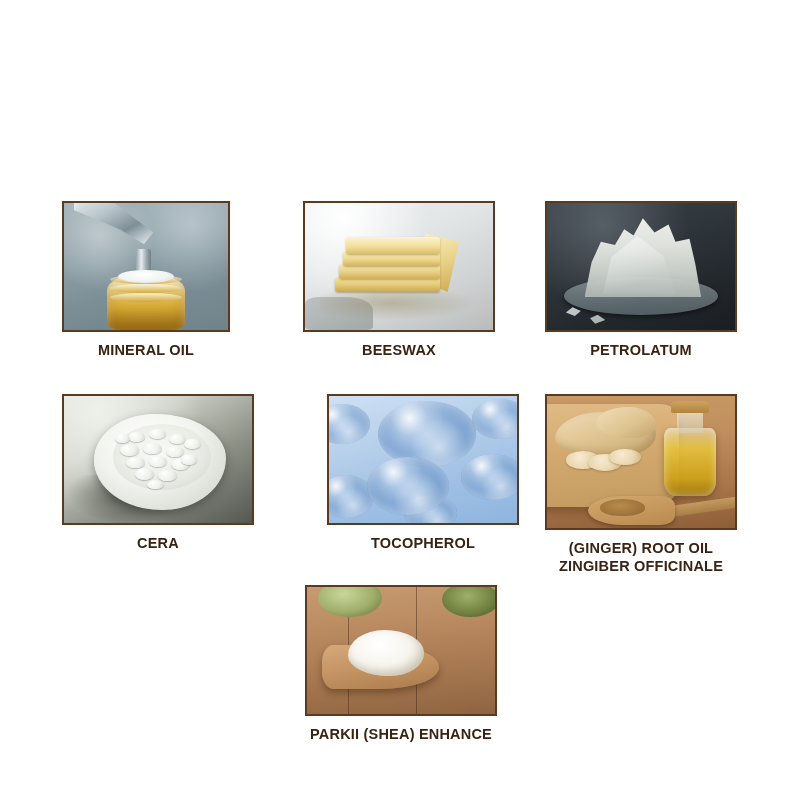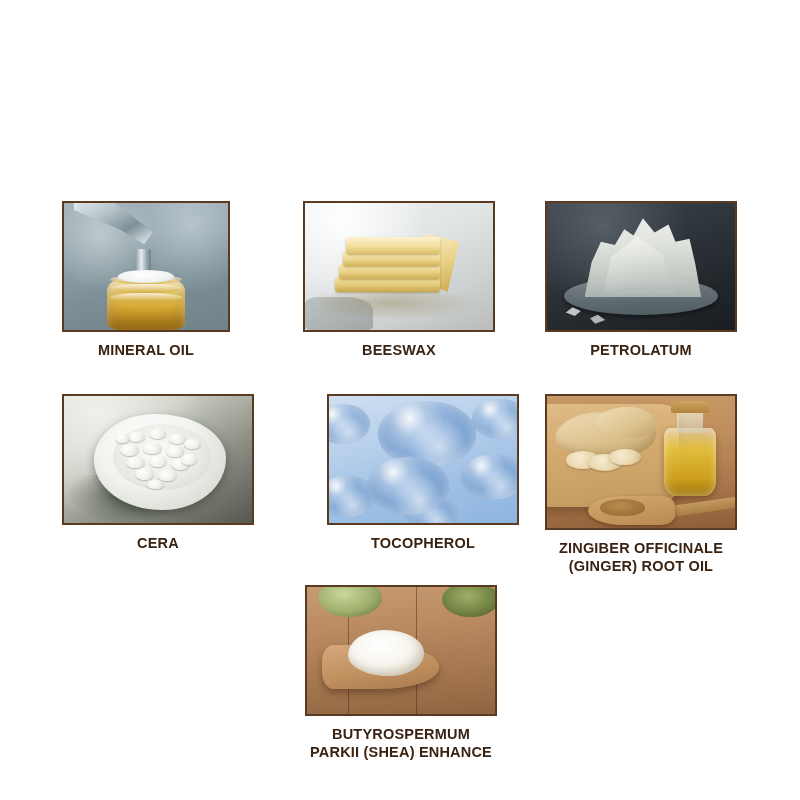--- a/index.html
+++ b/index.html
@@ -527,35 +527,34 @@
         <div class="slice sl3"></div>
         <div class="bottle"></div>
         <div class="neck"></div>
         <div class="cork"></div>
         <div class="handle"></div>
         <div class="spoon"></div>
         <div class="powder"></div>
       </div>
     </div>
     <div class="caption">
+      <span class="l2">(GINGER) ROOT OIL</span>
       <span class="l2">ZINGIBER OFFICINALE</span>
-      <span class="l2">(GINGER) ROOT OIL</span>
     </div>
   </div>
 
   <div class="card" id="card-6">
     <div class="thumb">
       <div class="thumb-inner art-shea">
         <div class="plank p1"></div>
         <div class="plank p2"></div>
         <div class="fruitL"></div>
         <div class="fruitR"></div>
         <div class="spoon"></div>
         <div class="cream"></div>
       </div>
     </div>
     <div class="caption">
-      <span class="l2">BUTYROSPERMUM</span>
       <span class="l2">PARKII (SHEA) ENHANCE</span>
     </div>
   </div>
 
 </div>
 
 </body></html>

